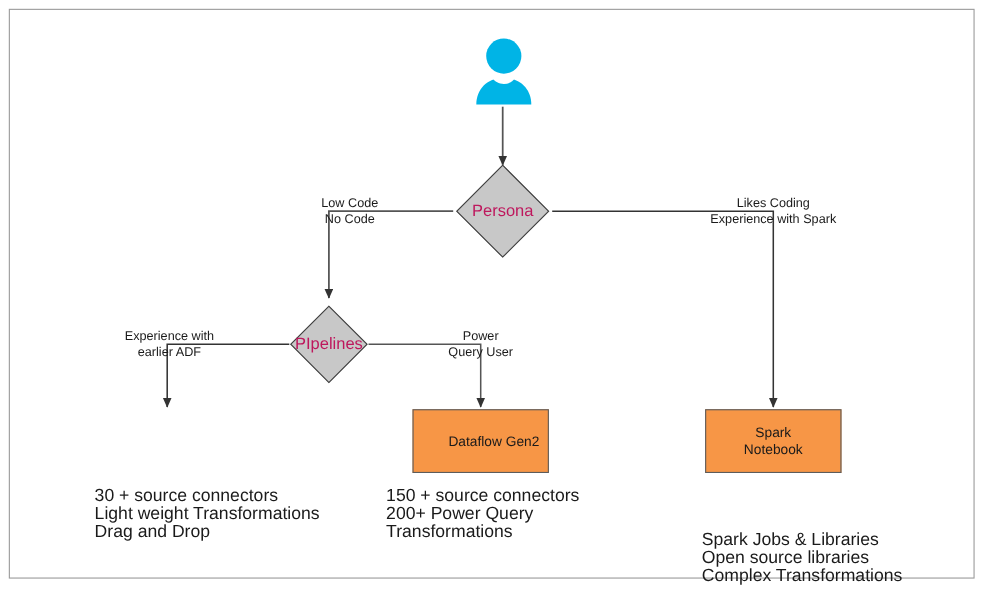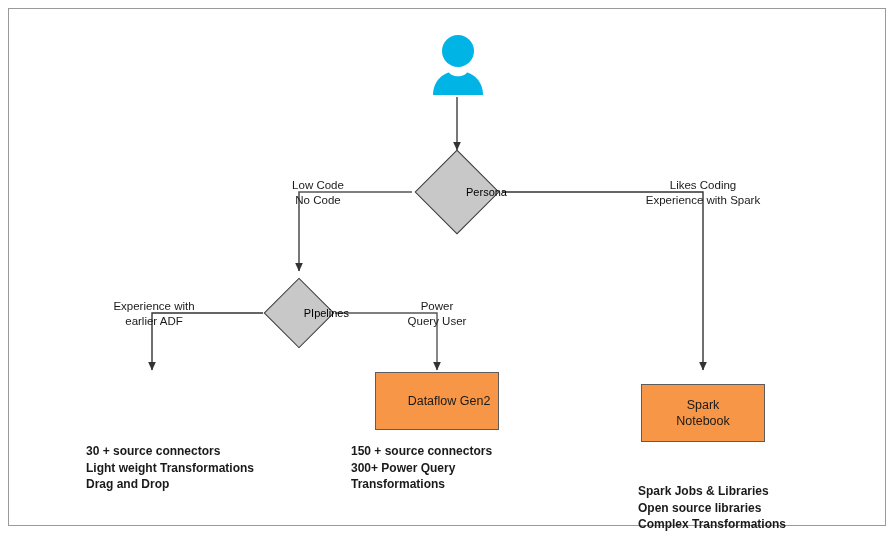--- a/index.html
+++ b/index.html
@@ -47,23 +47,23 @@
   
   .diamond {
     position: absolute;
     background: #c8c8c8;
     border: 1px solid #3c3c3c;
     box-sizing: border-box;
     transform: rotate(45deg);
   }
   .diamond-label {
     position: absolute;
-    text-align: right;
-    font-size: 11px;
-    color: #000000;
+    text-align: center;
+    font-size: 15px;
+    color: #be185d;
     white-space: nowrap;
     line-height: 14px;
   }
 
   
   .pbox {
     position: absolute;
     background: #f79646;
     border: 1px solid #5c5c5c;
     box-sizing: border-box;
@@ -80,23 +80,22 @@
   .txt {
     position: absolute;
     font-size: 11.5px;
     color: #1a1a1a;
     line-height: 14.5px;
     white-space: pre;
   }
   .txt.center { text-align: center; }
   .txt.left   { text-align: left; }
   .note {
-    font-size: 12px;
+    font-size: 16px;
     line-height: 16.5px;
-    font-weight: bold;
   }
 </style>
 </head>
 <body>
 
 <div id="canvas">
 
   <div id="page-frame"></div>
 
   <svg id="wires" viewBox="0 0 896 536" xmlns="http://www.w3.org/2000/svg">
@@ -141,30 +140,30 @@
 Query User</div>
 
   <div class="txt center" style="left:96px; top:299px; width:116px;">Experience with
 earlier ADF</div>
 
 
   <div class="pbox" style="left:375px; top:372px; width:124px; height:58px;padding-left:24px;">
     <span>Dataflow Gen2</span>
   </div>
 
-  <div class="pbox" style="left:641px; top:372px; width:124px; height:58px;margin-top:12px;">
+  <div class="pbox" style="left:641px; top:372px; width:124px; height:58px;">
     <span style="white-space:pre;">Spark
 Notebook</span>
   </div>
 
   <div class="txt left note" style="left:86px; top:443px; width:230px;">30 + source connectors
 Light weight Transformations
 Drag and Drop</div>
 
   <div class="txt left note" style="left:351px; top:443px; width:230px;">150 + source connectors
-300+ Power Query
+200+ Power Query
 Transformations</div>
 
   <div class="txt left note" style="left:638px; top:443px; width:240px;margin-top:40px;">Spark Jobs &amp; Libraries
 Open source libraries
 Complex Transformations</div>
 
 </div>
 
 </body></html>

